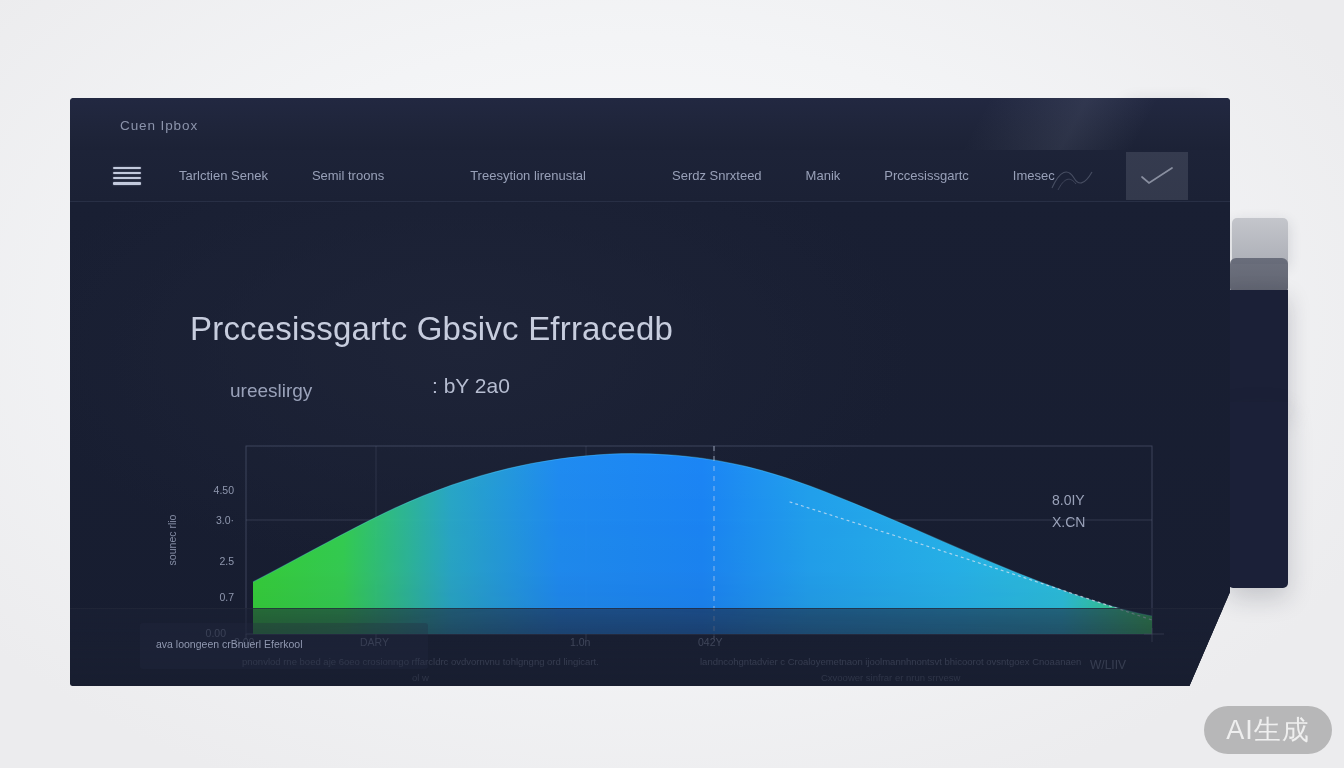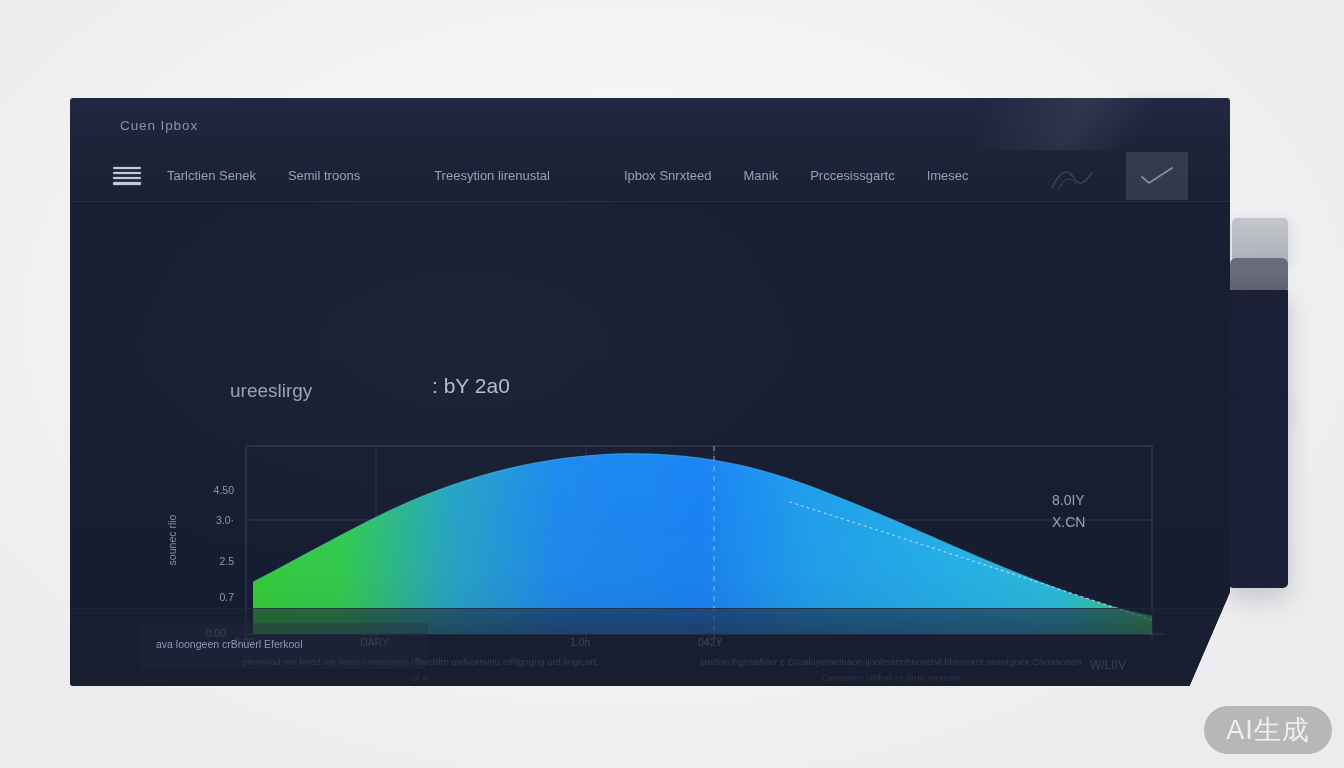--- a/index.html
+++ b/index.html
@@ -96,21 +96,21 @@
     background: linear-gradient(118deg, rgba(255,255,255,0) 40%, rgba(182,190,212,.10) 62%, rgba(255,255,255,0) 78%);
     pointer-events: none;
   }
 
   
   #nav-bar {
     position: absolute; left: 0; top: 52px;
     width: 100%; height: 52px;
     background: linear-gradient(180deg, #1d2338 0%, #1b2135 100%);
     border-bottom: 1px solid rgba(126,136,162,.12);
-    display: flex; align-items: center;
+    display: flex; align-items: center; gap: 12px;
   }
   #menu-icon {
     width: 28px; height: 18px; margin-left: 43px; margin-right: 26px;
     display: flex; flex-direction: column; justify-content: space-between;
     cursor: pointer;
   }
   #menu-icon span {
     display: block; height: 2.4px; width: 100%;
     background: #c3cadd; border-radius: 1px;
     box-shadow: 0 0 2px rgba(195,202,221,.45);
@@ -249,39 +249,40 @@
   <div id="nav-bar">
     <div id="menu-icon">
       <span></span>
         <span></span>
         <span></span>
         <span></span>
     </div>
     <div class="nav-item">Tarlctien Senek</div>
     <div class="nav-item wide">Semil troons</div>
     <div class="nav-item wide">Treesytion lirenustal</div>
-    <div class="nav-item">Ipbox Snrxteed</div>
+    <div class="nav-item">Serdz Snrxteed</div>
     <div class="nav-item">Manik</div>
     <div class="nav-item">Prccesissgartc</div>
     <div class="nav-item">Imesec</div>
 
     <svg id="nav-scribble" viewBox="0 0 54 30">
       <path d="M4 24 C12 6, 20 4, 26 14 C30 21, 36 22, 44 8" stroke="#aab2c6" stroke-width="1.1" fill="none"></path>
       <path d="M10 26 C16 14, 22 12, 28 20" stroke="#9aa2b8" stroke-width=".9" fill="none"></path>
     </svg>
 
     <div id="nav-check-tile">
       <svg width="34" height="20" viewBox="0 0 34 20">
         <path d="M2 11 L9 17 L32 2" stroke="#cfd5e4" stroke-width="1.7" fill="none" stroke-linecap="round"></path>
       </svg>
     </div>
   </div>
 
   <div id="content">
 
+    <div id="page-title">Prccesissgartc Gbsivc Efrracedb</div>
     <div id="subtitle-left">ureeslirgy</div>
     <div id="subtitle-right">: bY 2a0</div>
 
     <div id="chart-block">
 
       <svg id="chart-svg" width="990" height="210" viewBox="0 0 990 210">
         <defs>
           <linearGradient id="bandGrad" x1="0" y1="0" x2="1" y2="0">
             <stop offset="0.00" stop-color="#36d13a"></stop>
             <stop offset="0.10" stop-color="#35cf52"></stop>

